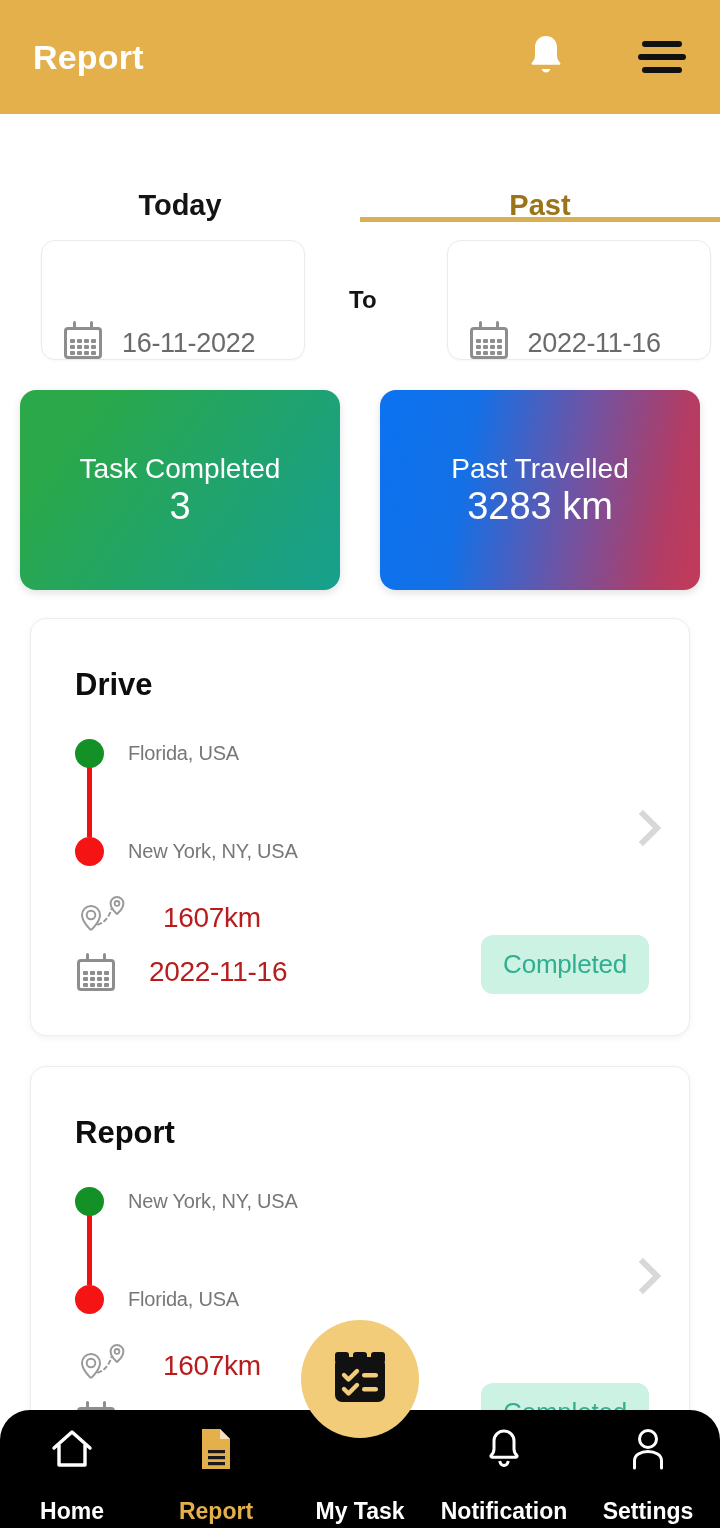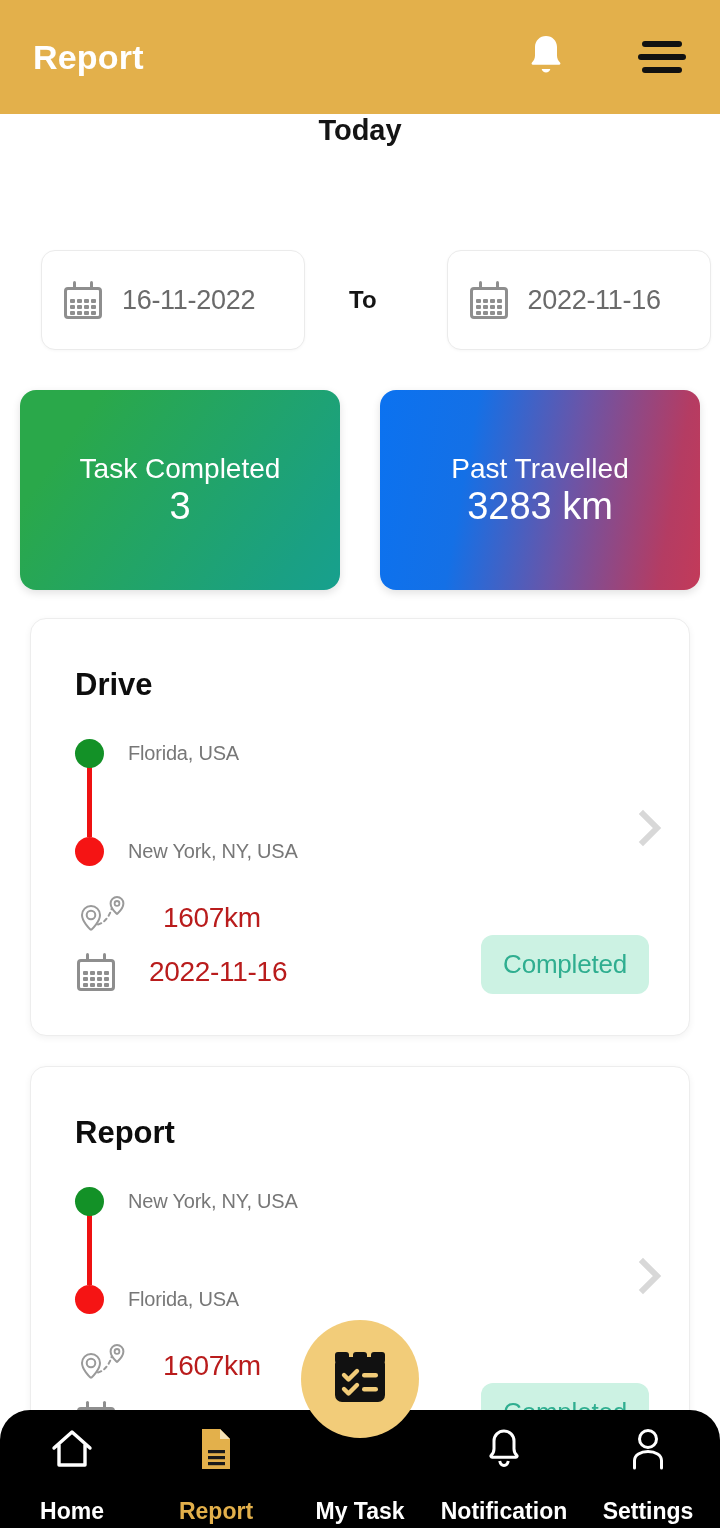--- a/index.html
+++ b/index.html
@@ -64,21 +64,21 @@
   .tabs {
     position: absolute;
     top: 114px; left: 0;
     width: 720px; height: 108px;
     display: flex;
     background: #ffffff;
   }
   .tab {
     flex: 1 1 50%;
     display: flex;
-    align-items: flex-start;
+    align-items: flex-end;
     justify-content: center;
     position: relative;
     font-size: 29px;
     font-weight: 700;
   }
   .tab.inactive { color: #141414; }
   .tab.active { color: #9a7418; }
   .tab.active::after {
     content: "";
     position: absolute;
@@ -89,26 +89,26 @@
 
   
   .daterow {
     position: absolute;
     top: 248px; left: 0;
     width: 720px; height: 104px;
     display: flex;
     align-items: center;
   }
   .datebox {
-    height: 100px;
+    height: 120px;
     border: 1.6px solid #ebebeb;
     border-radius: 14px;
     background: #ffffff;
     display: flex;
-    align-items: center;
+    align-items: flex-end;
     gap: 20px;
     padding: 0 22px;
     box-shadow: 0 1px 3px rgba(0,0,0,0.035);
   }
   .datebox.first { margin-left: 41px; width: 264px; }
   .datebox.second { margin-left: 70px; width: 264px; }
   .date-text {
     font-size: 27px;
     color: #6a6a6a;
     letter-spacing: -0.3px;
@@ -316,20 +316,23 @@
     <div class="ham-btn">
       <i></i>
       <i></i>
       <i></i>
     </div>
   </div>
 
   <div class="tabs">
     <div class="tab inactive">
       <span>Today</span>
+    </div>
+    <div class="tab active">
+      <span>Past</span>
     </div>
   </div>
 
   <div class="daterow">
 
     <div class="datebox first">
       <span class="cal">
         <span class="peg l"></span>
           <span class="peg r"></span>
         <span class="body"></span>

